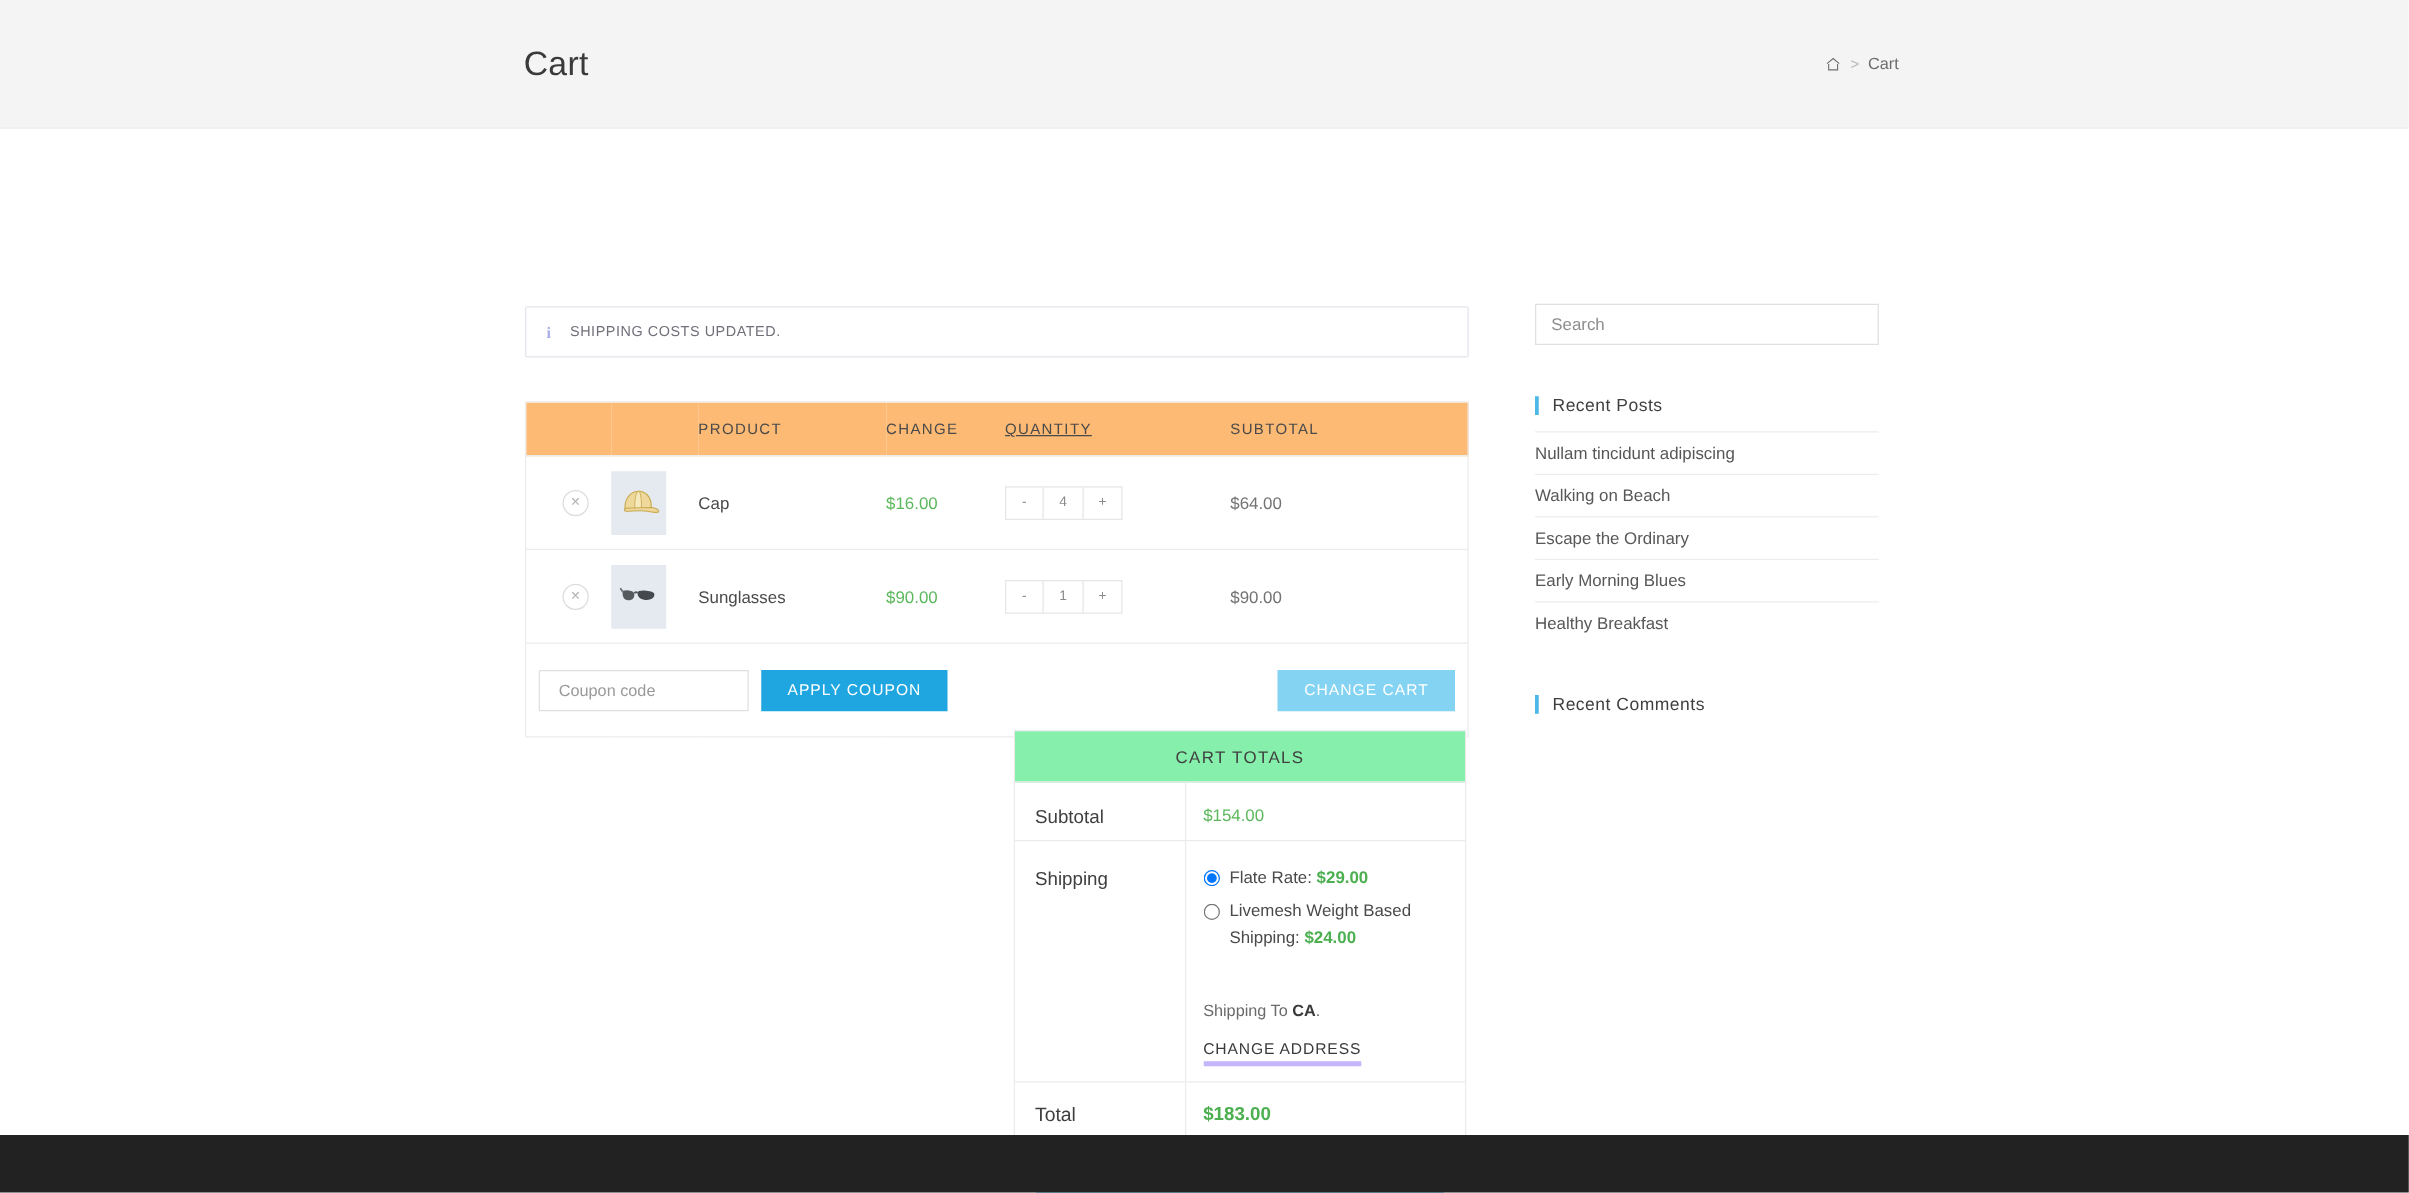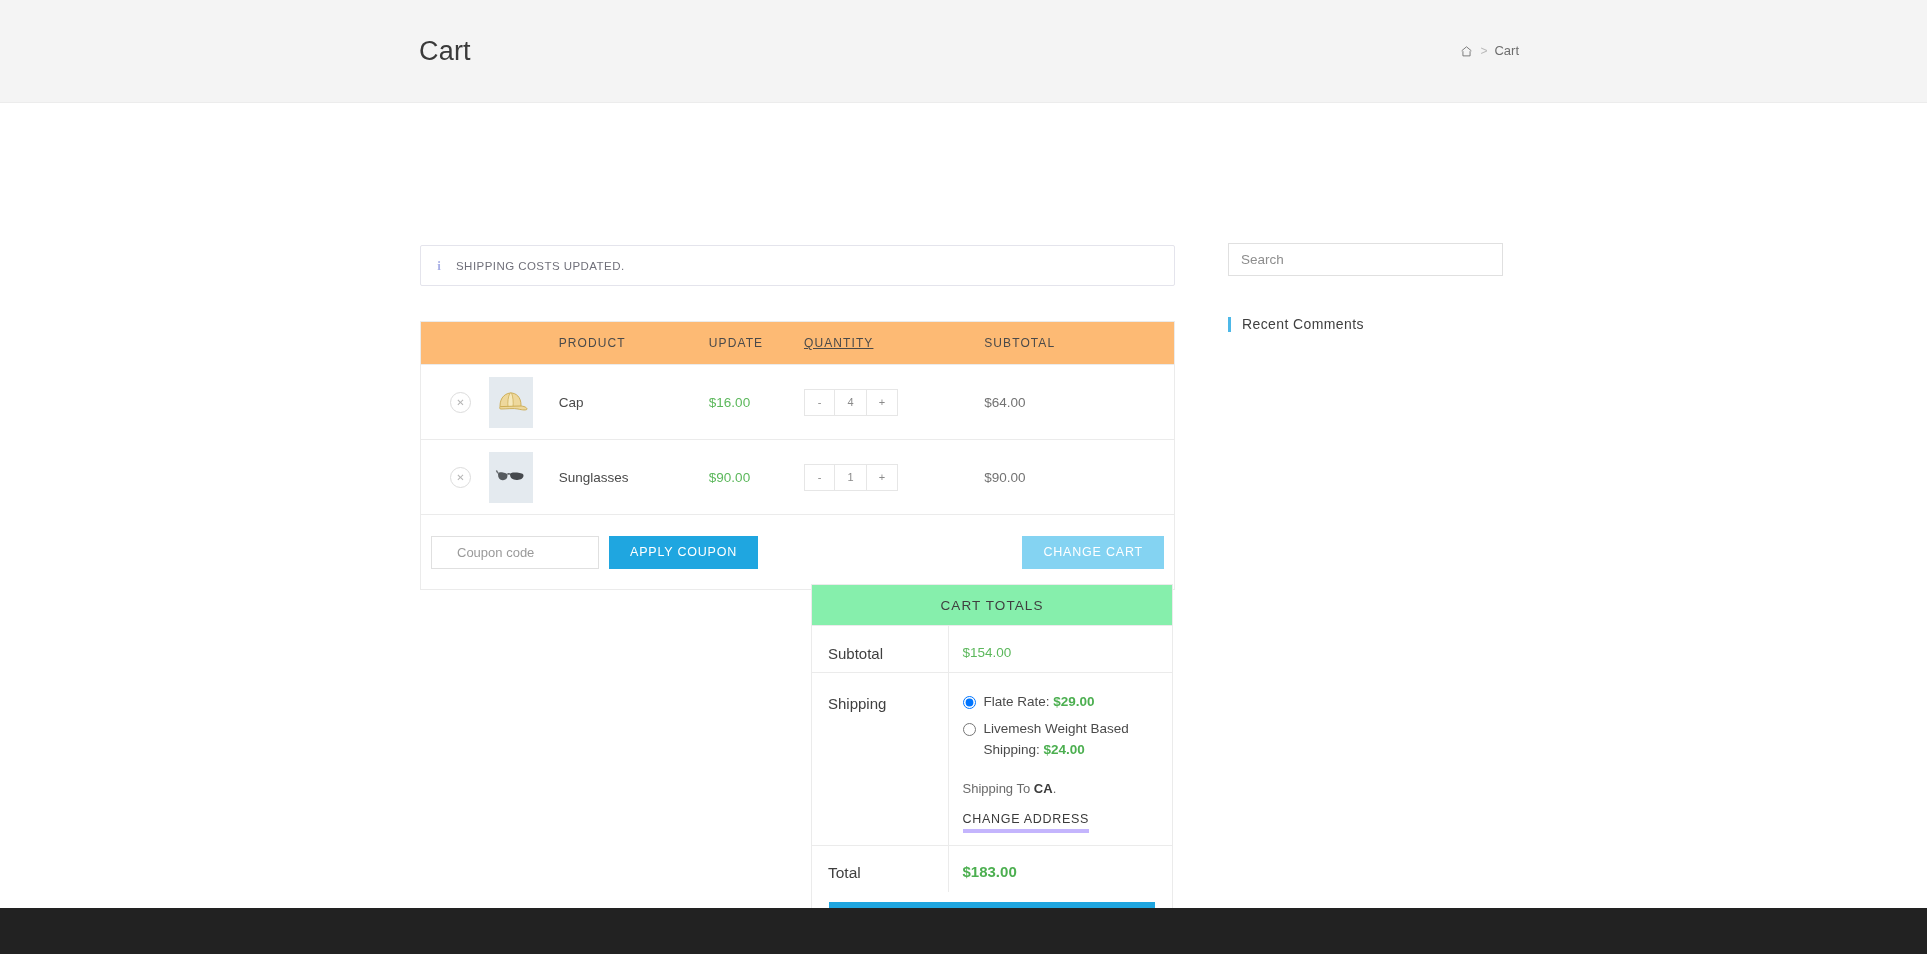--- a/index.html
+++ b/index.html
@@ -170,21 +170,21 @@
   .coupon-inner {
     display: flex;
     align-items: center;
     padding-left: 10px;
     padding-right: 10px;
     height: 58px;
   }
   .coupon-input {
     width: 168px; height: 33px;
     border: 1px solid #e0e0e0;
-    padding: 0 25px;
+    padding: 0 15px;
     font-size: 13px;
     color: #a21caf;
     font-family: "Liberation Sans", sans-serif;
     outline: none;
     background: #fff;
   }
   .coupon-input::placeholder { color: #9a9a9a; }
   .btn {
     border: none;
     cursor: pointer;
@@ -257,21 +257,21 @@
     align-items: flex-start;
     gap: 8px;
     font-size: 13.5px;
     color: #4a4a4a;
     line-height: 1.55;
     margin-bottom: 6px;
   }
   .ship-opt input[type=radio] { margin-top: 4px; cursor: pointer; }
   .ship-opt b { font-weight: 400; }
   .ship-to {
-    margin-top: 20px;
+    margin-top: 40px;
     font-size: 13px;
     color: #6a6a6a;
   }
   .ship-to strong { color: #3a3a3a; font-weight: bold; }
   .change-addr {
     display: inline-block;
     margin-top: 16px;
     font-size: 12.5px;
     letter-spacing: .7px;
     color: #3a3a3a;
@@ -372,21 +372,21 @@
       <span class="info-ic">i</span>
       <span class="msg">SHIPPING COSTS UPDATED.</span>
     </div>
 
     <table class="cart-table">
       <thead>
         <tr>
           <th class="col-remove"></th>
           <th class="col-thumb"></th>
           <th class="col-name">PRODUCT</th>
-          <th class="col-price">UPDATE</th>
+          <th class="col-price">CHANGE</th>
           <th class="col-qty">QUANTITY</th>
           <th class="col-sub">SUBTOTAL</th>
         </tr>
       </thead>
       <tbody>
 
         <tr>
           <td>
             <div class="remove-btn">✕</div>
           </td>
@@ -498,20 +498,32 @@
       </tbody>
     </table>
     <div class="checkout-wrap">
       <button class="checkout-btn">PROCEED TO CHECKOUT</button>
     </div>
   </div>
 
   <aside class="sidebar-col">
     <input class="search-input" type="text" placeholder="Search" style="">
 
+    <div class="widget">
+      <div class="widget-title">
+        <span>Recent Posts</span>
+      </div>
+      <ul>
+        <li><a>Nullam tincidunt adipiscing</a></li>
+        <li><a>Walking on Beach</a></li>
+        <li><a>Escape the Ordinary</a></li>
+        <li><a>Early Morning Blues</a></li>
+        <li><a>Healthy Breakfast</a></li>
+      </ul>
+    </div>
 
     <div class="widget widget-comments">
       <div class="widget-title">
         <span>Recent Comments</span>
       </div>
     </div>
   </aside>
 
 </div>
 

